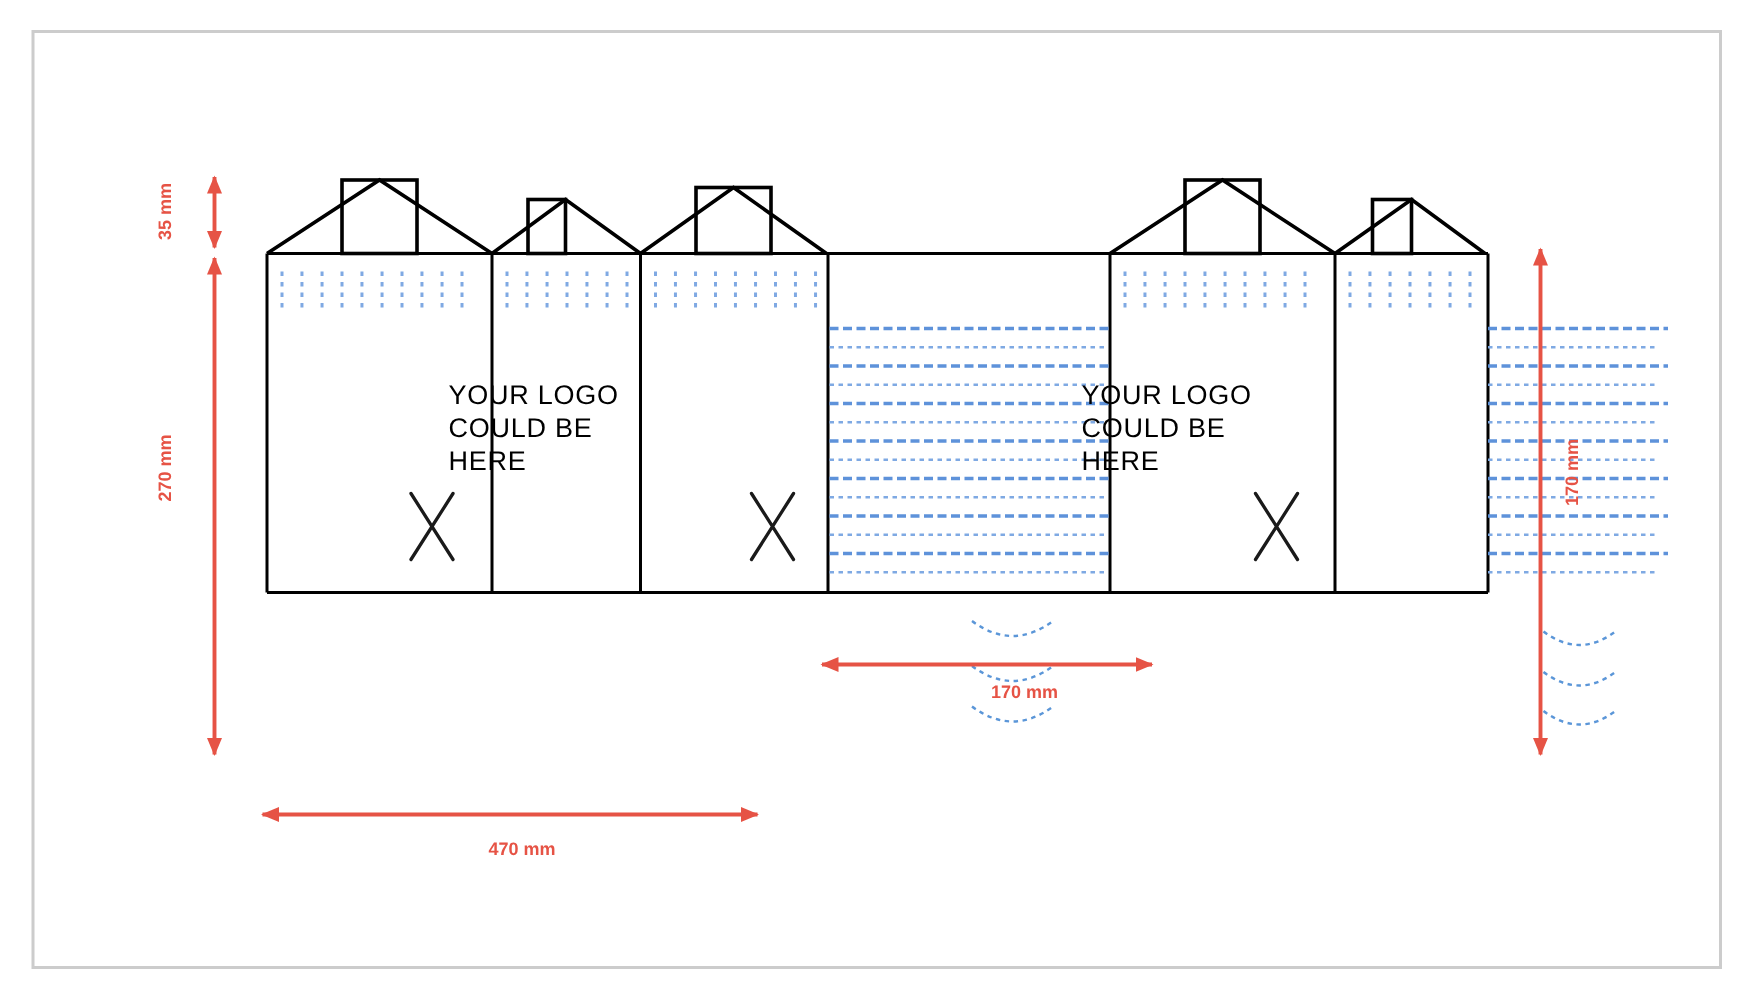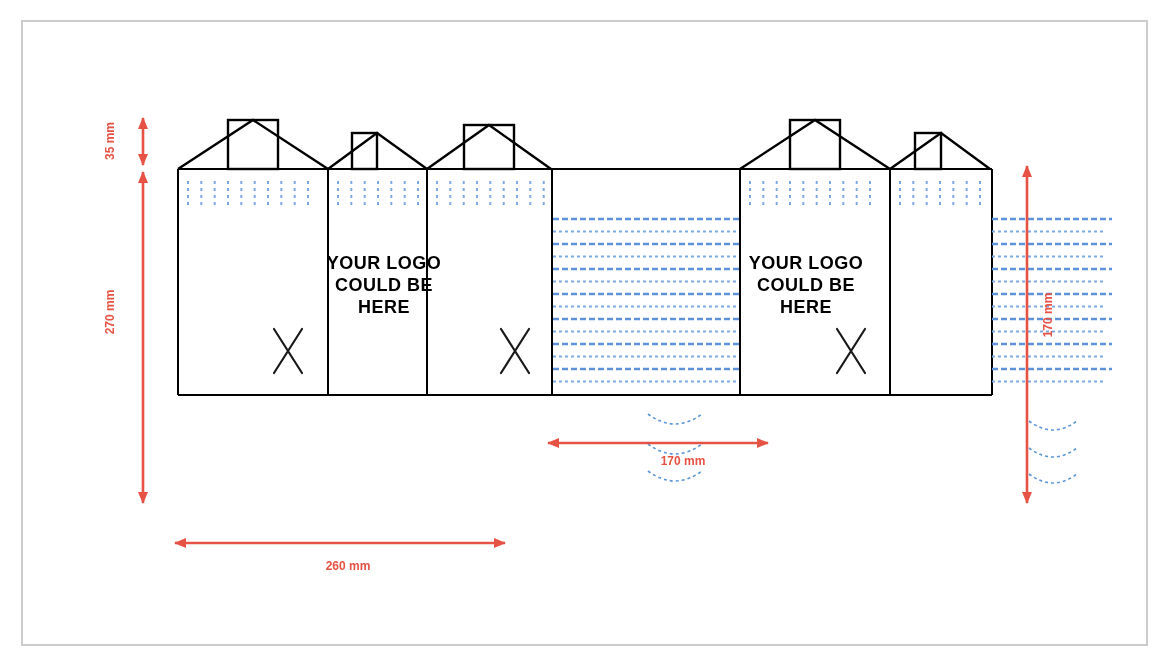--- a/index.html
+++ b/index.html
@@ -22,23 +22,23 @@
     font-size:12px;
     white-space:nowrap;
     transform:translate(-50%,-50%);
   }
   .dim-label.vert{
     transform:translate(-50%,-50%) rotate(-90deg);
   }
   .logo-text{
     position:absolute;
     width:170px;
-    text-align:center;
+    text-align:left;
     color:#000000;
-    font-weight:bold;
+    font-weight:normal;
     font-size:18px;
     line-height:22px;
     letter-spacing:0.5px;
     white-space:pre-line;
     transform:translate(-50%,-50%);
   }
 </style>
 </head>
 <body>
 
@@ -119,21 +119,21 @@
       <line x1="175" y1="543" x2="505" y2="543" marker-start="url(#arr)" marker-end="url(#arr)"></line>
       <line x1="548" y1="443" x2="768" y2="443" marker-start="url(#arr)" marker-end="url(#arr)"></line>
       <line x1="1027" y1="166" x2="1027" y2="503" marker-start="url(#arr)" marker-end="url(#arr)"></line>
     </g>
   </svg>
 
   <div class="dim-label vert" style="left:110px;top:141px;">35 mm</div>
 
   <div class="dim-label vert" style="left:110px;top:312px;">270 mm</div>
 
-  <div class="dim-label" style="left:348px;top:566px;">260 mm</div>
+  <div class="dim-label" style="left:348px;top:566px;">470 mm</div>
 
   <div class="dim-label" style="left:683px;top:461px;">170 mm</div>
 
   <div class="dim-label vert" style="left:1048px;top:315px;">170 mm</div>
 
   <div class="logo-text" style="left:384px;top:285px;">YOUR LOGO
 COULD BE
 HERE</div>
 
   <div class="logo-text" style="left:806px;top:285px;">YOUR LOGO

